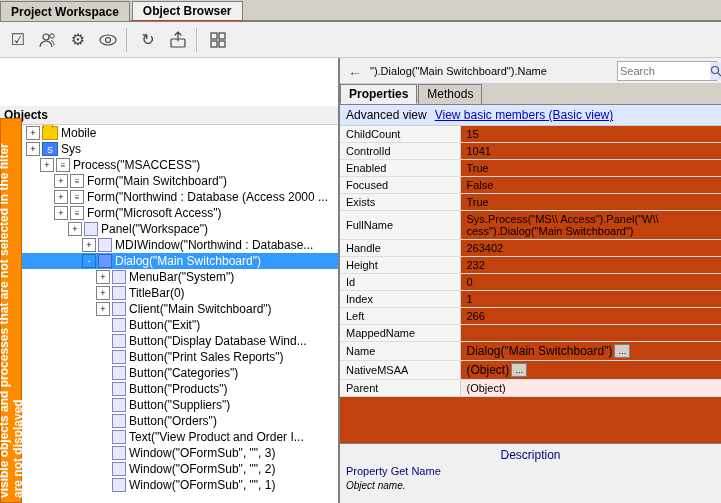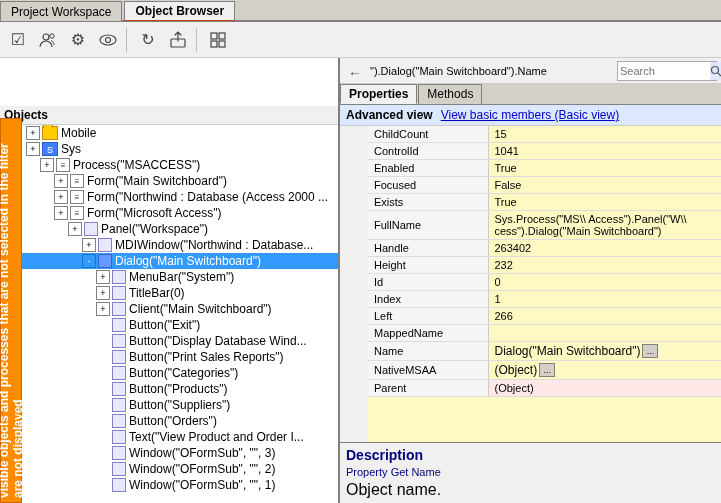--- a/index.html
+++ b/index.html
@@ -20,20 +20,21 @@
       border-bottom: none;
       background: #d4d0c8;
       cursor: pointer;
       display: flex;
       align-items: center;
       font-size: 11px;
       color: #000;
       margin-right: 2px;
       position: relative;
       top: 1px;
+      font-weight: bold;
     }
     .tab.active {
       background: #f0f0f0;
       border-bottom: 1px solid #c2410c;
       z-index: 2;
       font-weight: bold;
     }
 
     
     .toolbar {
@@ -259,22 +260,21 @@
     .prop-tab.active {
       background: #f0f0f0;
       border-bottom: 1px solid #f0f0f0;
       font-weight: bold;
     }
 
     
     .props-container {
       flex: 1;
       overflow-y: auto;
-      background: #fef9c3;
-      margin-left: 28px;
+      background: #c2410c;
     }
     .props-table {
       width: 100%;
       border-collapse: collapse;
     }
     .props-table tr td {
       border-bottom: 1px solid #ddd;
       padding: 2px 6px;
       font-size: 11px;
     }
@@ -289,28 +289,30 @@
     }
 
     
     .desc-area {
       border-top: 1px solid #808080;
       padding: 4px 6px;
       background: #f0f0f0;
       min-height: 60px;
     }
     .desc-title {
-      font-weight: bold;
-      font-size: 14px;
+      font-weight: normal;
+      font-size: 12px;
       margin-bottom: 3px;
       color: #000080;
+      text-align: center;
     }
     .desc-text {
-      font-size: 16px;
+      font-size: 10px;
       color: #000;
+      font-style: italic;
     }
 
     
     ::-webkit-scrollbar { width: 14px; height: 14px; }
     ::-webkit-scrollbar-track { background: #d4d0c8; }
     ::-webkit-scrollbar-thumb { background: #a0a0a0; border: 1px solid #808080; }
 
     .prop-value-with-btn {
       display: flex;
       align-items: center;
@@ -543,21 +545,21 @@
     <div class="prop-tabs">
       <div class="prop-tab active">
         <span>Properties</span>
       </div>
       <div class="prop-tab">
         <span>Methods</span>
       </div>
     </div>
 
     <div style="background: #dce8ff; padding: 3px 6px; border-bottom: 1px solid #ccc; display: flex; gap: 8px; font-size: 11px;">
-      <span style="font-weight:bold;">Advanced view</span>
+      <span style="font-weight:normal;">Advanced view</span>
       <span style="color:#0000cc; text-decoration:underline; cursor:pointer;">View basic members (Basic view)</span>
     </div>
 
     <div class="props-container">
       <table class="props-table">
         <tbody>
           <tr>
             <td>ChildCount</td>
             <td>15</td>
           </tr>

